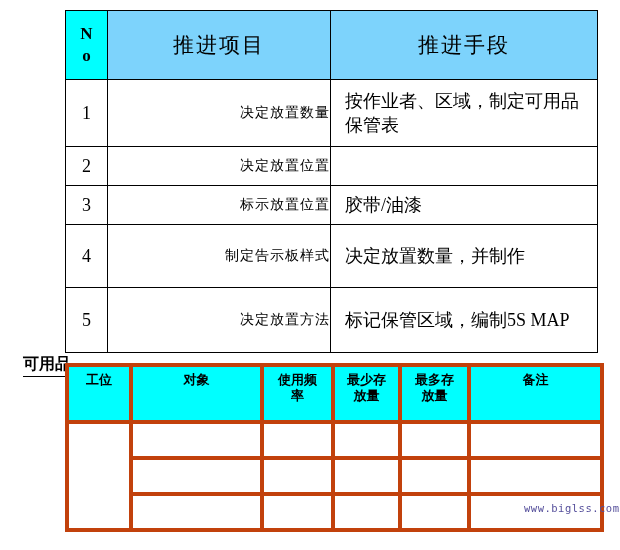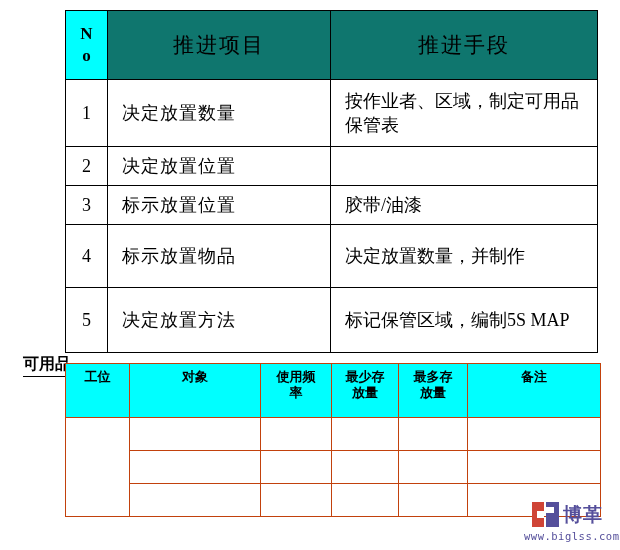--- a/index.html
+++ b/index.html
@@ -55,38 +55,38 @@
   }
 
   
   table.grid {
     position: absolute;
     border-collapse: collapse;
     table-layout: fixed;
     background: #ffffff;
   }
   table.grid td, table.grid th {
-    border: 1px solid #c2410c;
+    border: 4px solid #c2410c;
     padding: 0;
     vertical-align: middle;
     color: #000000;
     font-weight: normal;
   }
 
   
   #table-promotion {
     left: 65px;
     top: 10px;
     width: 532px;
   }
   #table-promotion td, #table-promotion th {
     border: 1px solid #000000;
   }
   #table-promotion .hdr {
-    background: #0f766e;
+    background: #7dd3fc;
     text-align: center;
     font-size: 21px;
     font-family: "Liberation Serif", "DejaVu Serif", serif;
     letter-spacing: 2px;
   }
   #table-promotion .hdr-no {
     background: #00ffff;
     text-align: center;
     font-weight: bold;
     font-size: 17px;
@@ -94,22 +94,22 @@
     font-family: "Liberation Serif", "DejaVu Serif", serif;
   }
   #table-promotion .hdr-no .nl {
     display: block;
   }
   #table-promotion .cell-no {
     text-align: center;
     font-size: 18px;
   }
   #table-promotion .cell-item {
-    text-align: left;
-    font-size: 18px;
+    text-align: right;
+    font-size: 14px;
     padding-left: 14px;
     letter-spacing: 1px;
     font-family: Liberation Mono, monospace;
   }
   #table-promotion .cell-means {
     text-align: left;
     font-size: 18px;
     padding-left: 14px;
     padding-right: 4px;
     line-height: 24px;
@@ -248,21 +248,21 @@
         <td class="cell-item">决定放置位置</td>
         <td class="cell-means"></td>
       </tr>
       <tr>
         <td class="cell-no" style="height:38px">3</td>
         <td class="cell-item">标示放置位置</td>
         <td class="cell-means">胶带/油漆</td>
       </tr>
       <tr>
         <td class="cell-no" style="height:62px">4</td>
-        <td class="cell-item">标示放置物品</td>
+        <td class="cell-item">制定告示板样式</td>
         <td class="cell-means">决定放置数量，并制作</td>
       </tr>
       <tr>
         <td class="cell-no" style="height:64px">5</td>
         <td class="cell-item">决定放置方法</td>
         <td class="cell-means">标记保管区域，编制5S MAP</td>
       </tr>
     </tbody>
   </table>
 
@@ -320,23 +320,16 @@
         <td></td>
         <td></td>
         <td></td>
         <td></td>
         <td></td>
       </tr>
     </tbody>
   </table>
 
   <div id="brand-logo">
-    <div class="logo-row">
-      <span class="logo-mark">
-        <span class="mark-left"></span>
-        <span class="mark-right"></span>
-      </span>
-      <span class="logo-name">博革</span>
-    </div>
     <div class="logo-url">www.biglss.com</div>
   </div>
 
 </div>
 
 </body></html>

